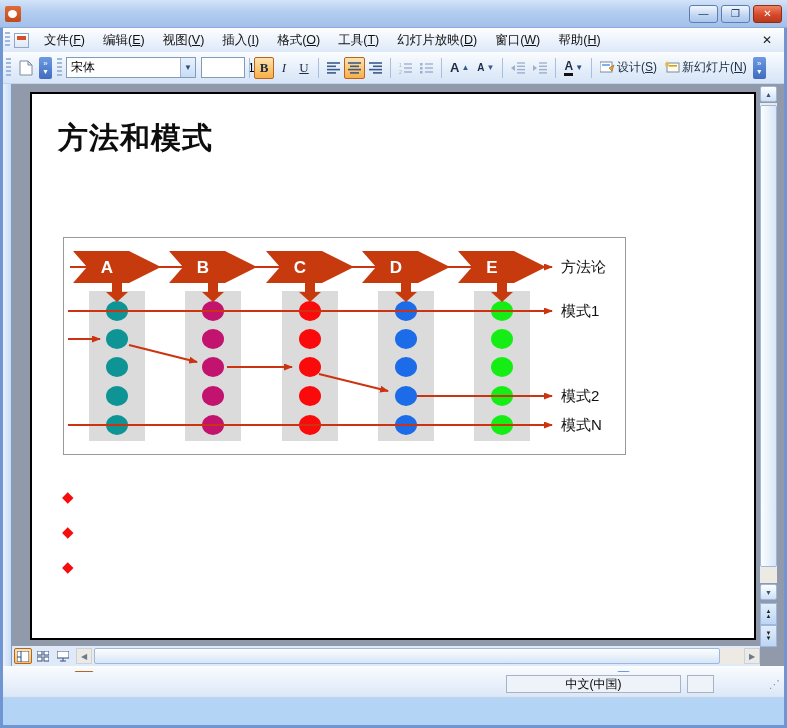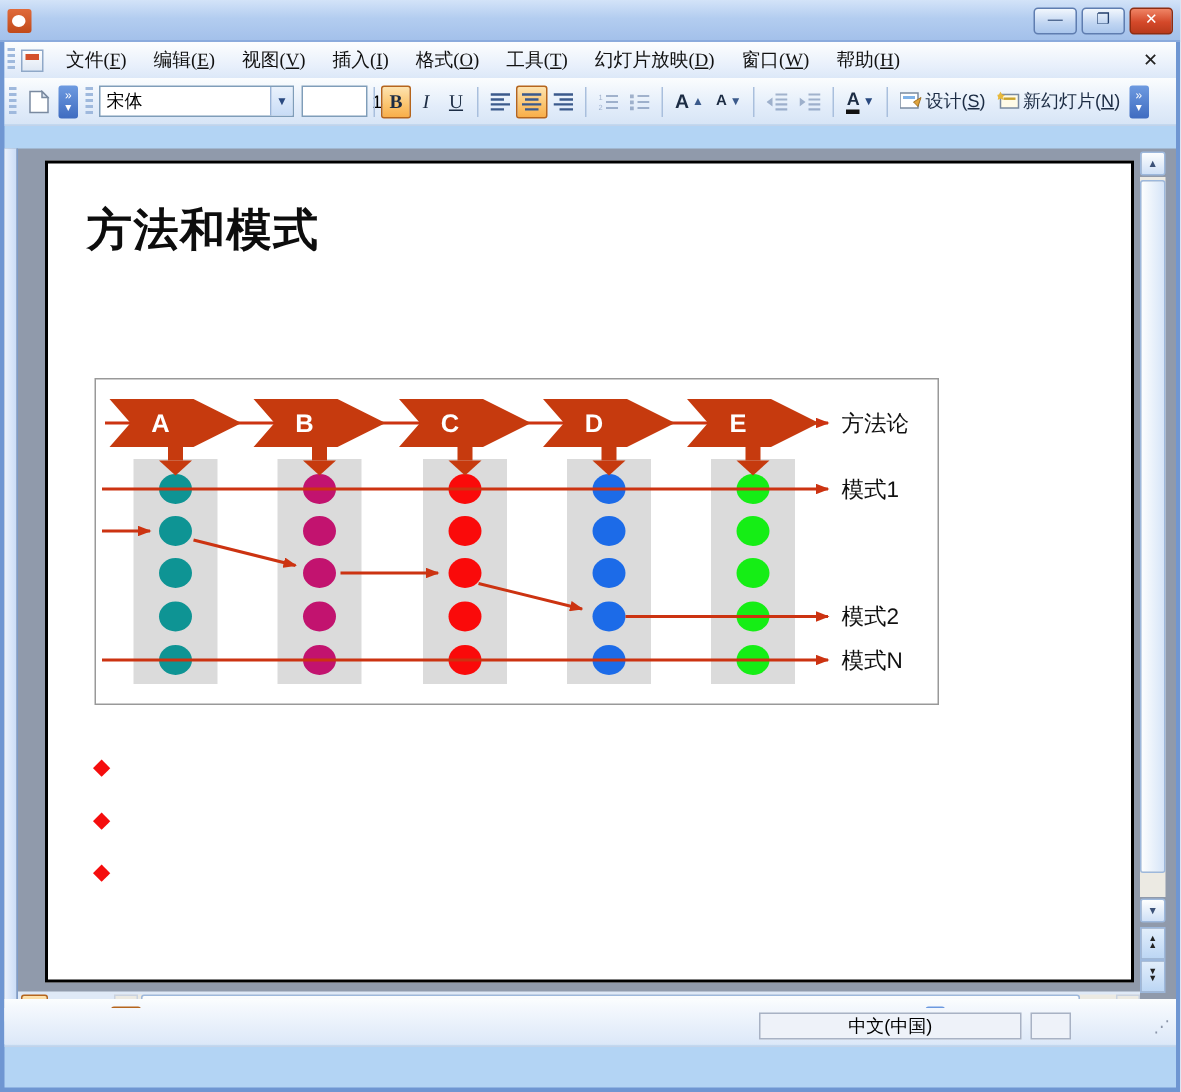--- a/index.html
+++ b/index.html
@@ -26,21 +26,21 @@
 
   
   .menubar { position:absolute; left:0; top:0; width:781px; height:24px;
     background:linear-gradient(#fdfefe,#e7effb 70%,#dce8f8); display:flex; align-items:center;
     font-size:12.5px; color:#111; }
   .menu-grip { width:5px; height:16px; margin:0 3px 0 2px;
     background:repeating-linear-gradient(to bottom,#9fb9dd 0 2px,transparent 2px 4px); }
   .menu-docicon { width:15px; height:15px; margin:0 6px 0 1px; position:relative;
     background:linear-gradient(#fefefe,#dfe8f4); border:1px solid #8fa8c8; }
   .menu-docicon::after { content:""; position:absolute; left:2px; top:2px; right:2px; height:4px; background:#d4502a; }
-  .menu-item { padding:15px 9px; border-radius:2px; white-space:nowrap;font-family:Liberation Serif, serif; }
+  .menu-item { padding:15px 9px; border-radius:2px; white-space:nowrap; }
   .menu-close { margin-left:auto; margin-right:8px; font-size:12px; color:#222; font-weight:bold; padding:2px 4px; }
 
   
   .toolbar { position:absolute; left:0; width:781px; height:32px;
     background:linear-gradient(#fbfdfe,#e3edfa 60%,#d7e5f6); border-bottom:1px solid #c2d3ea;
     display:flex; align-items:center; font-size:12px; color:#1c2c44; }
   .grip { width:5px; height:20px; margin:0 4px 0 3px; flex:none;
     background:repeating-linear-gradient(to bottom,#9fb9dd 0 2px,transparent 2px 4px); }
   .sep { width:1px; height:20px; background:#a9bfdd; margin:0 4px; flex:none; }
   .tb-btn { height:22px; min-width:20px; padding:0 3px; display:flex; align-items:center; justify-content:center;
@@ -54,21 +54,21 @@
   .combo .val { padding:0 4px; font-size:12px; color:#000; flex:1; text-align:left; }
   .combo .dd { width:15px; height:100%; background:linear-gradient(#eaf2fc,#c8dcf6); border-left:1px solid #9ab4d8;
     color:#2a4a80; font-size:8px; display:flex; align-items:center; justify-content:center; }
   .bld { font-weight:bold; font-size:13px; font-family:"Liberation Serif",serif; }
   .itl { font-style:italic; font-size:13px; font-family:"Liberation Serif",serif; }
   .unl { text-decoration:underline; font-size:13px; font-family:"Liberation Serif",serif; }
   .fontcolor-a { font-weight:bold; font-size:12px; line-height:1; border-bottom:3px solid #c22; padding-bottom:1px; }
   .dd-arrow { font-size:8px; color:#2a4a80; }
 
   
-  .workarea { position:absolute; left:0; top:71px; width:781px; height:582px; background:#909aab; }
+  .workarea { position:absolute; left:0; top:56px; width:781px; height:582px; background:#909aab; }
   .left-strip { position:absolute; left:0; top:0; width:9px; height:582px;
     background:linear-gradient(to right,#eaf1fc,#cadcf6); border-right:1px solid #7e9cc8; }
   .slide { position:absolute; left:27px; top:8px; width:726px; height:548px; background:#fff; border:2px solid #000; }
 
   .slide-title { position:absolute; left:26px; top:24px; font-size:30px; font-weight:600; color:#0d0d0d; letter-spacing:1px; }
 
   .diagram-box { position:absolute; left:31px; top:143px; width:563px; height:218px; border:1px solid #999; background:#fff; }
 
   .bullets { position:absolute; left:30px; top:392px; width:660px; }
   .bullet-row { display:flex; align-items:flex-start; margin-bottom:13px; }

